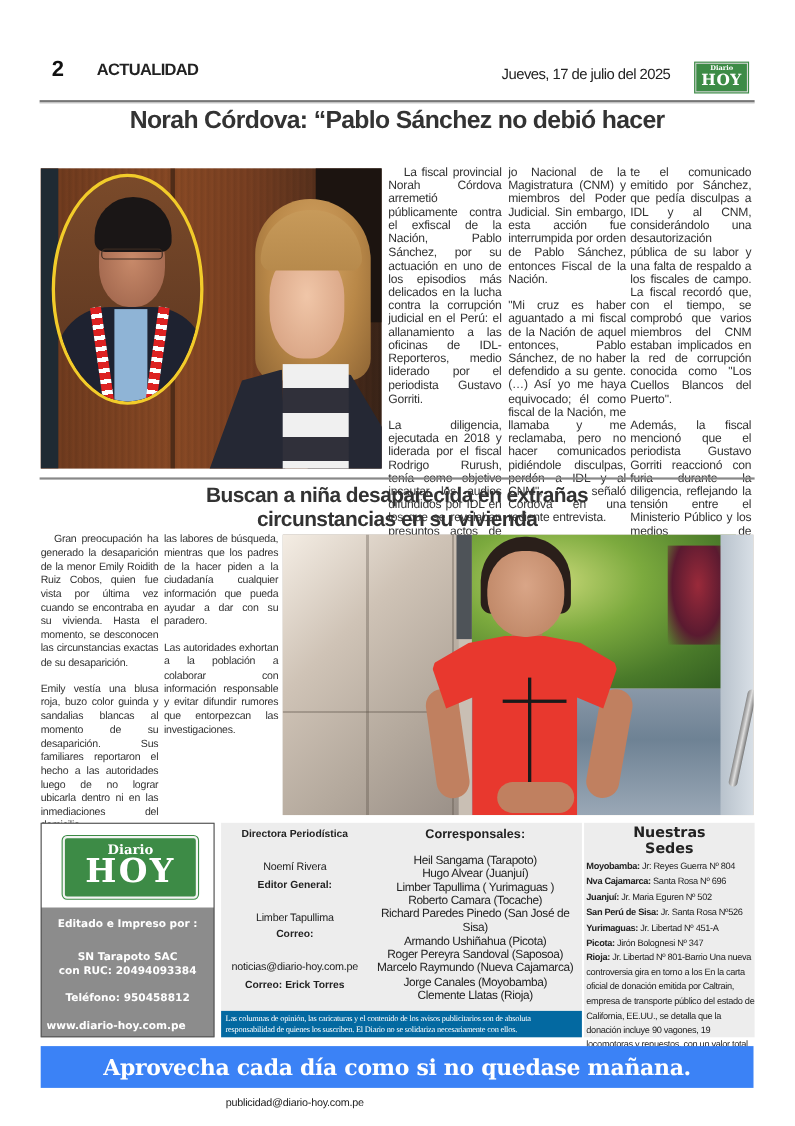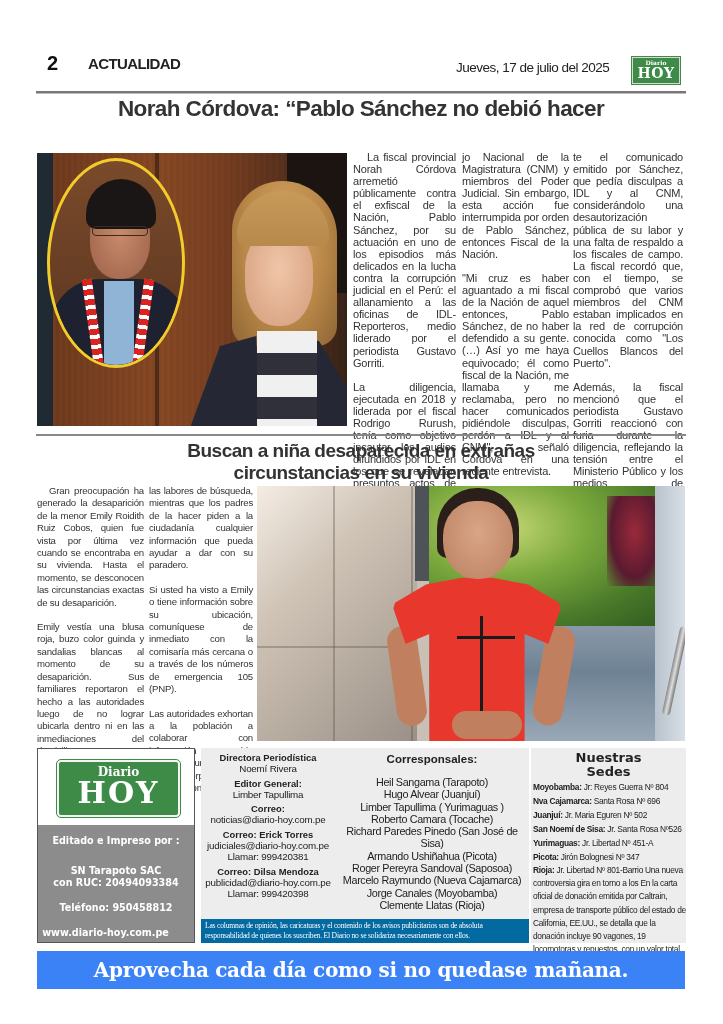--- a/index.html
+++ b/index.html
@@ -92,21 +92,21 @@
   .logo-box .info div { margin-top: 0; }
   .info .l1 { position: absolute; left: 0; width: 156px; top: 10px; }
   .info .l2 { position: absolute; left: 0; width: 156px; top: 40px; }
   .info .l3 { position: absolute; left: 0; width: 156px; top: 52px; }
   .info .l4 { position: absolute; left: 0; width: 156px; top: 77px; }
   .info .l5 { position: absolute; left: 0; width: 135px; top: 102px; }
 
   .staff-box { left: 201px; top: 748px; width: 328px; height: 171px; background: #ededed; }
   .staff { position: absolute; left: 201px; top: 752px; width: 134px; text-align: center; font-family: "Liberation Sans", sans-serif; color: #222; }
   .staff .t { font-weight: bold; font-size: 9.4px; line-height: 11px; }
-  .staff .v { font-size: 9.8px; line-height: 11.5px; letter-spacing: -0.2px; }
+  .staff .v { font-size: 9.8px; line-height: 11.5px; letter-spacing: -0.2px; margin-top: 20px; }
   .staff .sp { height: 3px; }
   .corr { position: absolute; left: 337px; top: 752px; width: 190px; text-align: center; color: #222; font-family: "Liberation Sans", sans-serif; }
   .corr .t { font-weight: bold; font-size: 11.5px; line-height: 14px; margin-bottom: 10px; text-align: center; }
   .corr .v { font-size: 10.8px; line-height: 12.3px; letter-spacing: -0.35px; }
   .disclaimer { left: 201px; top: 919px; width: 328px; height: 24px; background: #0369a1; color: #fff; font-size: 7.6px; line-height: 10px; padding: 2px 4px; letter-spacing: -0.2px; font-family: Liberation Serif, serif; }
 
   .sedes-box { left: 531px; top: 748px; width: 155px; height: 195px; background: #ededed; }
   .sedes-title { left: 531px; top: 751px; width: 155px; text-align: center; font-family: "DejaVu Sans", sans-serif; font-weight: bold; font-size: 13px; line-height: 14px; color: #222; }
   .sedes-list { left: 533px; top: 780px; width: 153px; font-size: 8.4px; line-height: 14px; color: #222; letter-spacing: -0.3px; }
   .sedes-list b { font-weight: bold; }
@@ -175,21 +175,20 @@
   <span>circunstancias en su vivienda</span>
 </h2>
 
 <div class="col2 a2c1">
   <p class="indent">Gran preocupación ha generado la desaparición de la menor Emily Roidith Ruiz Cobos, quien fue vista por última vez cuando se encontraba en su vivienda. Hasta el momento, se desconocen las circunstancias exactas de su desaparición.</p>
   <p>Emily vestía una blusa roja, buzo color guinda y sandalias blancas al momento de su desaparición. Sus familiares reportaron el hecho a las autoridades luego de no lograr ubicarla dentro ni en las inmediaciones del domicilio.</p>
   <p>La Policía Nacional y los vecinos de la zona han iniciado</p>
 </div>
 <div class="col2 a2c2">
   <p>las labores de búsqueda, mientras que los padres de la hacer piden a la ciudadanía cualquier información que pueda ayudar a dar con su paradero.</p>
-  <p>Si usted ha visto a Emily o tiene información sobre su ubicación, comuníquese de inmediato con la comisaría más cercana o a través de los números de emergencia 105 (PNP).</p>
   <p>Las autoridades exhortan a la población a colaborar con información responsable y evitar difundir rumores que entorpezcan las investigaciones.</p>
 </div>
 
 <div class="abs photo2">
   <div class="tile"></div>
   <div class="tile-lines"></div>
   <div class="door"></div>
   <div class="green"></div>
   <div class="plant"></div>
   <div class="pool"></div>
@@ -262,19 +261,19 @@
 
 <div class="abs sedes-box"></div>
 <div class="abs sedes-title">
   <div>Nuestras</div>
   <div>Sedes</div>
 </div>
 <div class="abs sedes-list">
   <div><b>Moyobamba:</b><span> Jr: Reyes Guerra Nº 804</span></div>
   <div><b>Nva Cajamarca:</b><span> Santa Rosa Nº 696</span></div>
   <div><b>Juanjuí:</b><span> Jr. Maria Eguren Nº 502</span></div>
-  <div><b>San Noemí de Sisa:</b><span> Jr. Santa Rosa Nº526</span></div>
+  <div><b>San Perú de Sisa:</b><span> Jr. Santa Rosa Nº526</span></div>
   <div><b>Yurimaguas:</b><span> Jr. Libertad Nº 451-A</span></div>
   <div><b>Picota:</b><span> Jirón Bolognesi Nº 347</span></div>
   <div class="rioja"><b>Rioja:</b><span>  Jr. Libertad Nº 801-Barrio Una nueva controversia gira en torno a los En la carta oficial de donación emitida por Caltrain, empresa de transporte público del estado de California, EE.UU., se detalla que la donación incluye 90 vagones, 19 locomotoras y repuestos, con un valor total estimado de 4.9 millones de dólares.</span></div>
 </div>
 
 <div class="abs banner">Aprovecha cada día como si no quedase mañana.</div>
 
 </body></html>

